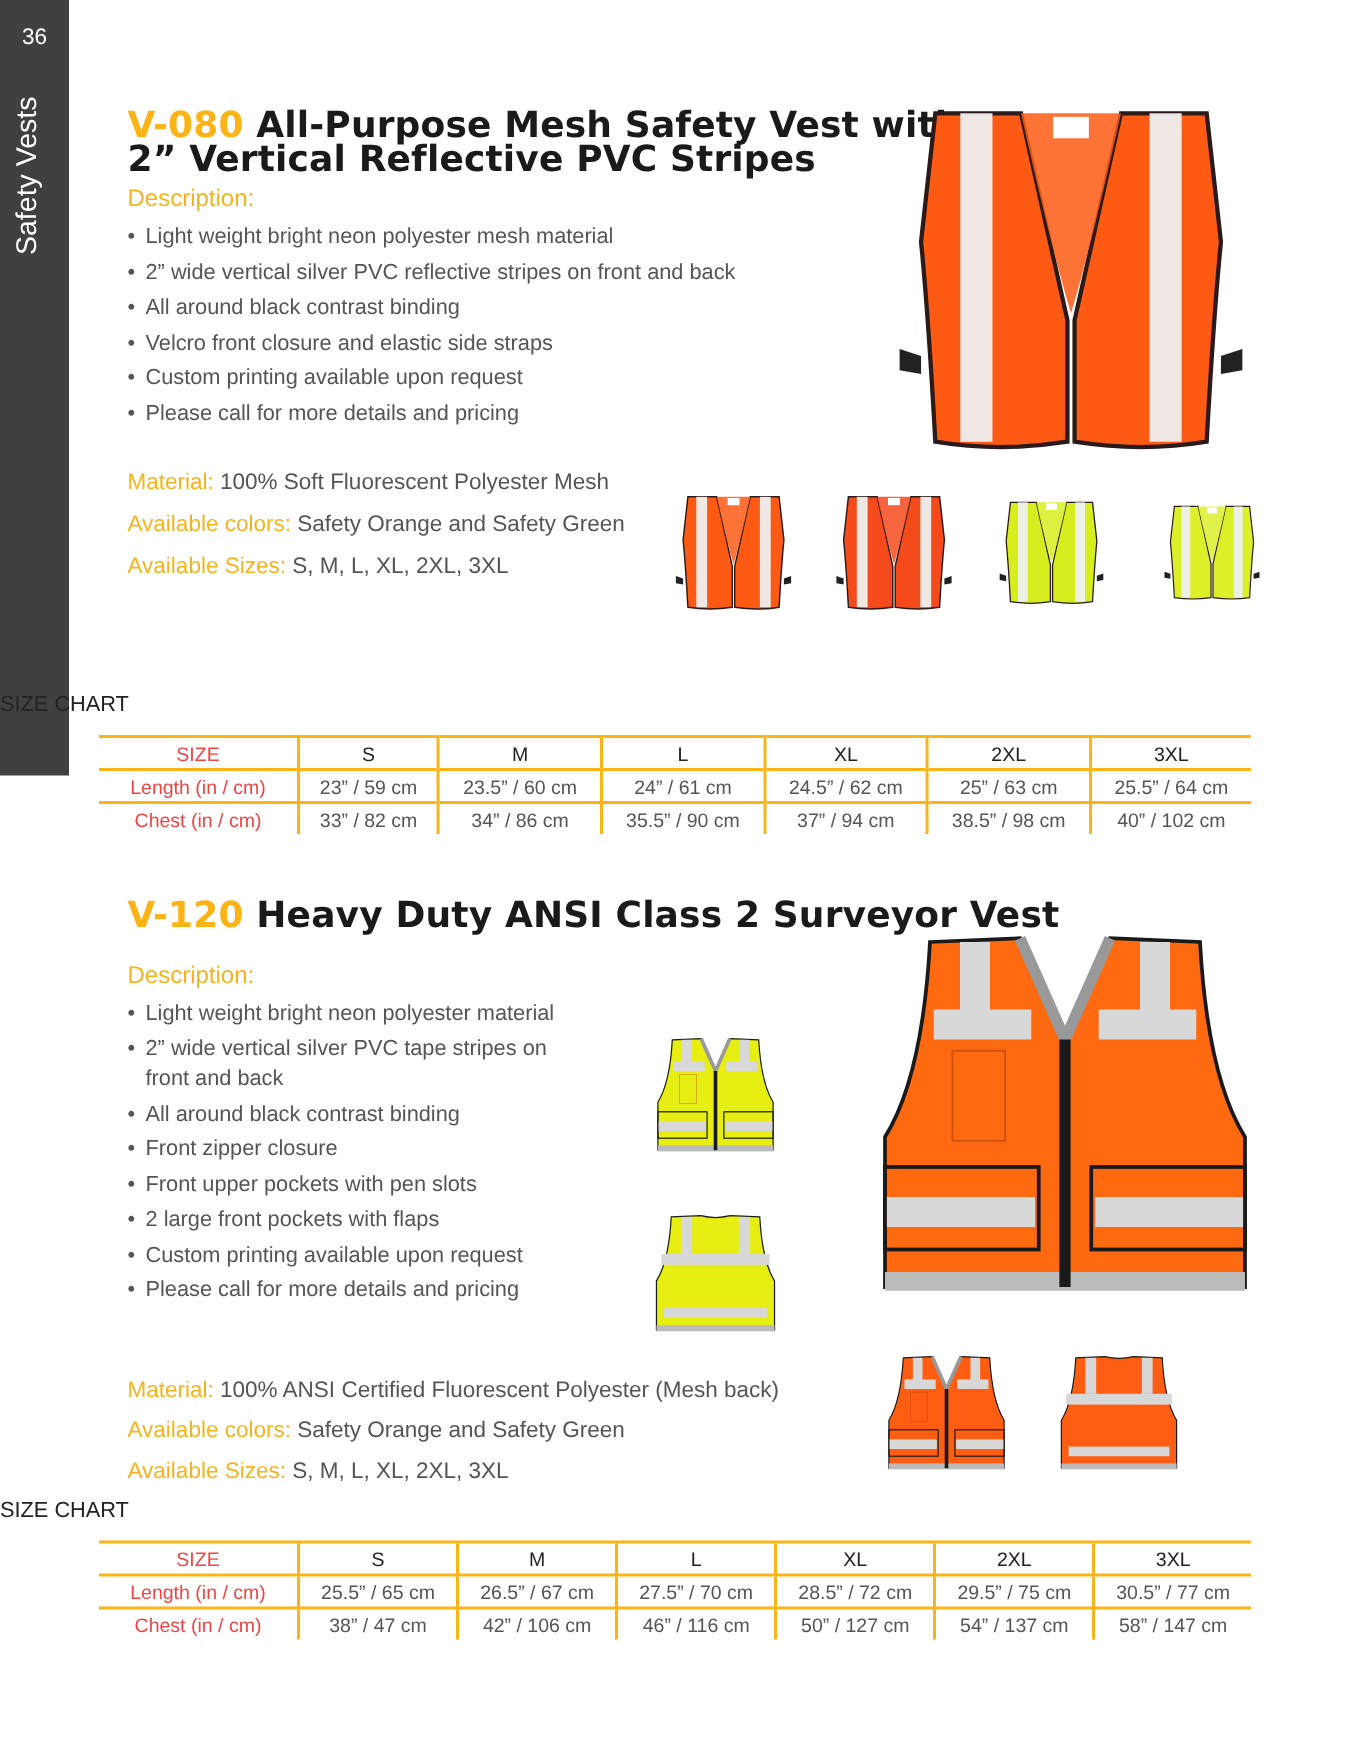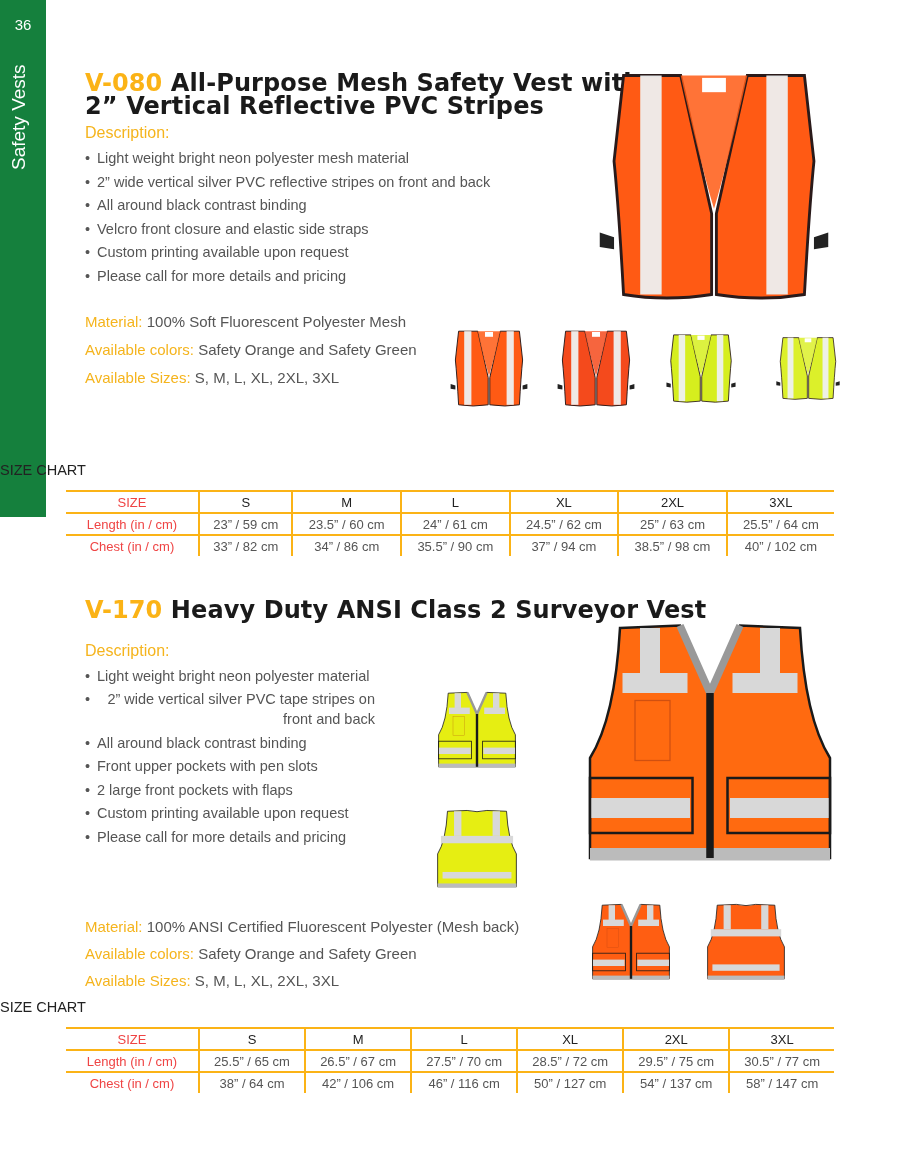--- a/index.html
+++ b/index.html
@@ -2,21 +2,21 @@
 <html><head>
 <meta charset="utf-8">
 <style>
   html, body { margin: 0; padding: 0; }
   body {
     width: 900px; height: 1165px; position: relative; overflow: hidden;
     background: #ffffff; font-family: "DejaVu Sans", sans-serif; color: #444;
   }
   .sidebar {
     position: absolute; left: 0; top: 0; width: 46px; height: 517px;
-    background: #15803d;
+    background: #404040;
   }
   .page-num {
     position: absolute; top: 16px; left: 0; width: 46px; text-align: center;
     color: #fff; font-size: 15px; font-family: "Liberation Sans", sans-serif;
   }
   .section-label {
     position: absolute; left: 8px; top: 170px; transform-origin: left top;
     transform: rotate(-90deg); color: #fff; font-size: 19px; white-space: nowrap;
     font-family: "Liberation Sans", sans-serif;
   }
@@ -176,28 +176,29 @@
     <td>34” / 86 cm</td>
     <td>35.5” / 90 cm</td>
     <td>37” / 94 cm</td>
     <td>38.5” / 98 cm</td>
     <td>40” / 102 cm</td>
   </tr>
 </tbody>
   </table>
 
 <div class="title" style="top:599px;">
-  <span class="code">V-170</span>
+  <span class="code">V-120</span>
   <span>Heavy Duty ANSI Class 2 Surveyor Vest</span>
 </div>
 <div class="desc-label" style="top:642px;">Description:</div>
 <ul class="bullets" style="top:665px; width:290px;">
   <li style="white-space:nowrap;">Light weight bright neon polyester material</li>
-  <li style="line-height:20px;margin-bottom:3px;text-align:right;">2” wide vertical silver PVC tape stripes on front and back</li>
+  <li style="line-height:20px;margin-bottom:3px;">2” wide vertical silver PVC tape stripes on front and back</li>
   <li>All around black contrast binding</li>
+  <li>Front zipper closure</li>
   <li>Front upper pockets with pen slots</li>
   <li>2 large front pockets with flaps</li>
   <li>Custom printing available upon request</li>
   <li>Please call for more details and pricing</li>
 </ul>
 <div class="spec" style="top:918px;">
   <span class="k">Material:</span>
   <span>100% ANSI Certified Fluorescent Polyester (Mesh back)</span>
 </div>
 <div class="spec" style="top:945px;">
@@ -241,21 +242,21 @@
     <td>Length (in / cm)</td>
     <td>25.5” / 65 cm</td>
     <td>26.5” / 67 cm</td>
     <td>27.5” / 70 cm</td>
     <td>28.5” / 72 cm</td>
     <td>29.5” / 75 cm</td>
     <td>30.5” / 77 cm</td>
   </tr>
   <tr>
     <td>Chest (in / cm)</td>
-    <td>38” / 64 cm</td>
+    <td>38” / 47 cm</td>
     <td>42” / 106 cm</td>
     <td>46” / 116 cm</td>
     <td>50” / 127 cm</td>
     <td>54” / 137 cm</td>
     <td>58” / 147 cm</td>
   </tr>
 </tbody>
   </table>
 
 </body></html>

